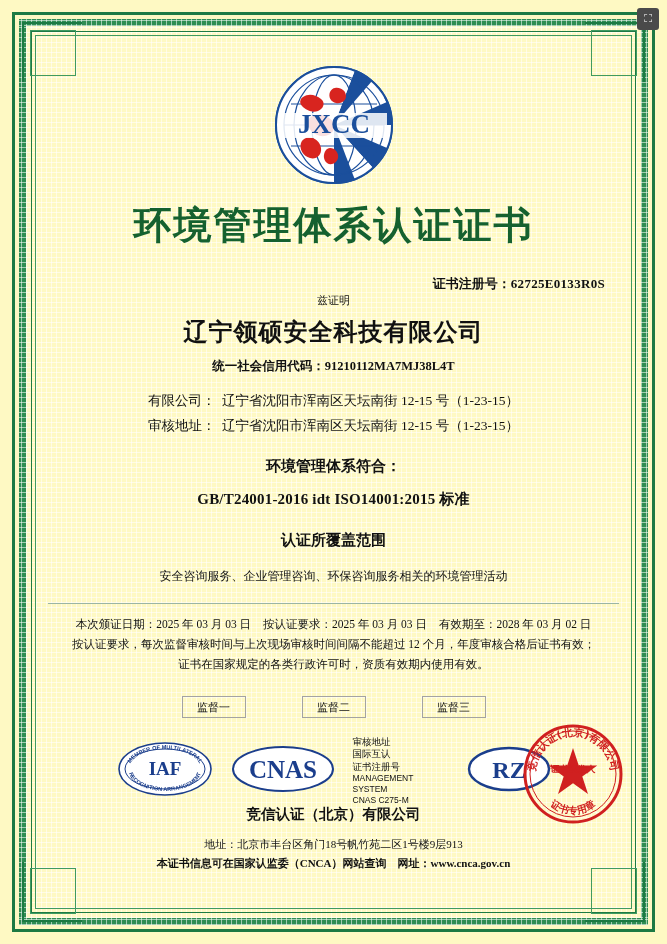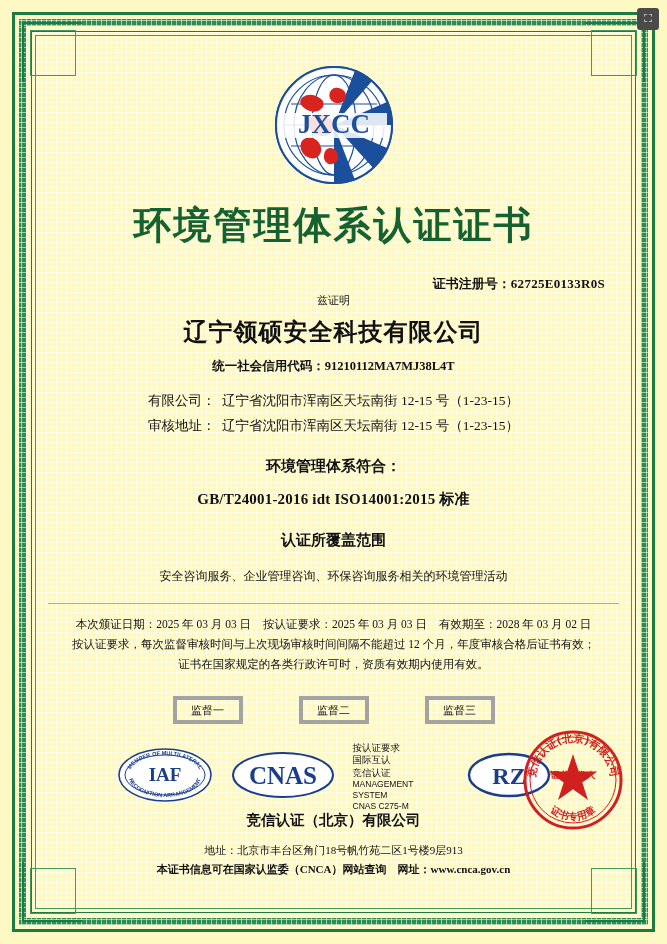--- a/index.html
+++ b/index.html
@@ -177,21 +177,21 @@
   
   .sup-row {
     margin-top: 22px;
     display: flex;
     justify-content: center;
     gap: 56px;
   }
   .sup-box {
     width: 62px;
     height: 20px;
-    border: 4px solid #a3a3a3;
+    border: 1px solid #a3a3a3;
     font-size: 11px;
     line-height: 20px;
   }
 
   
   .marks {
     margin-top: 18px;
     display: flex;
     align-items: center;
     justify-content: center;
@@ -368,23 +368,23 @@
       </div>
 
       <div class="mark-cnas">
         <svg width="104" height="56" viewBox="0 0 104 56" aria-hidden="true">
           <ellipse cx="52" cy="28" rx="50" ry="22" fill="#ffffff" stroke="#1b3e8c" stroke-width="2"></ellipse>
           <text x="52" y="37" text-anchor="middle" font-family="Liberation Serif, serif" font-size="25" font-weight="bold" fill="#1b3e8c">CNAS</text>
         </svg>
       </div>
 
       <div class="cnas-info">
-        <div class="cn">按认证要求</div>
+        <div class="cn">审核地址</div>
         <div class="cn">国际互认</div>
-        <div class="cn">竞信认证</div>
+        <div class="cn">证书注册号</div>
         <div>MANAGEMENT SYSTEM</div>
         <div>CNAS C275-M</div>
       </div>
 
       <div class="mark-rz">
         <svg width="84" height="54" viewBox="0 0 84 54" aria-hidden="true">
           <ellipse cx="42" cy="27" rx="40" ry="21" fill="#ffffff" stroke="#1b3e8c" stroke-width="2.4"></ellipse>
           <text x="42" y="36" text-anchor="middle" font-family="Liberation Serif, serif" font-size="24" font-weight="bold" fill="#1b3e8c">RZ</text>
         </svg>
       </div>

